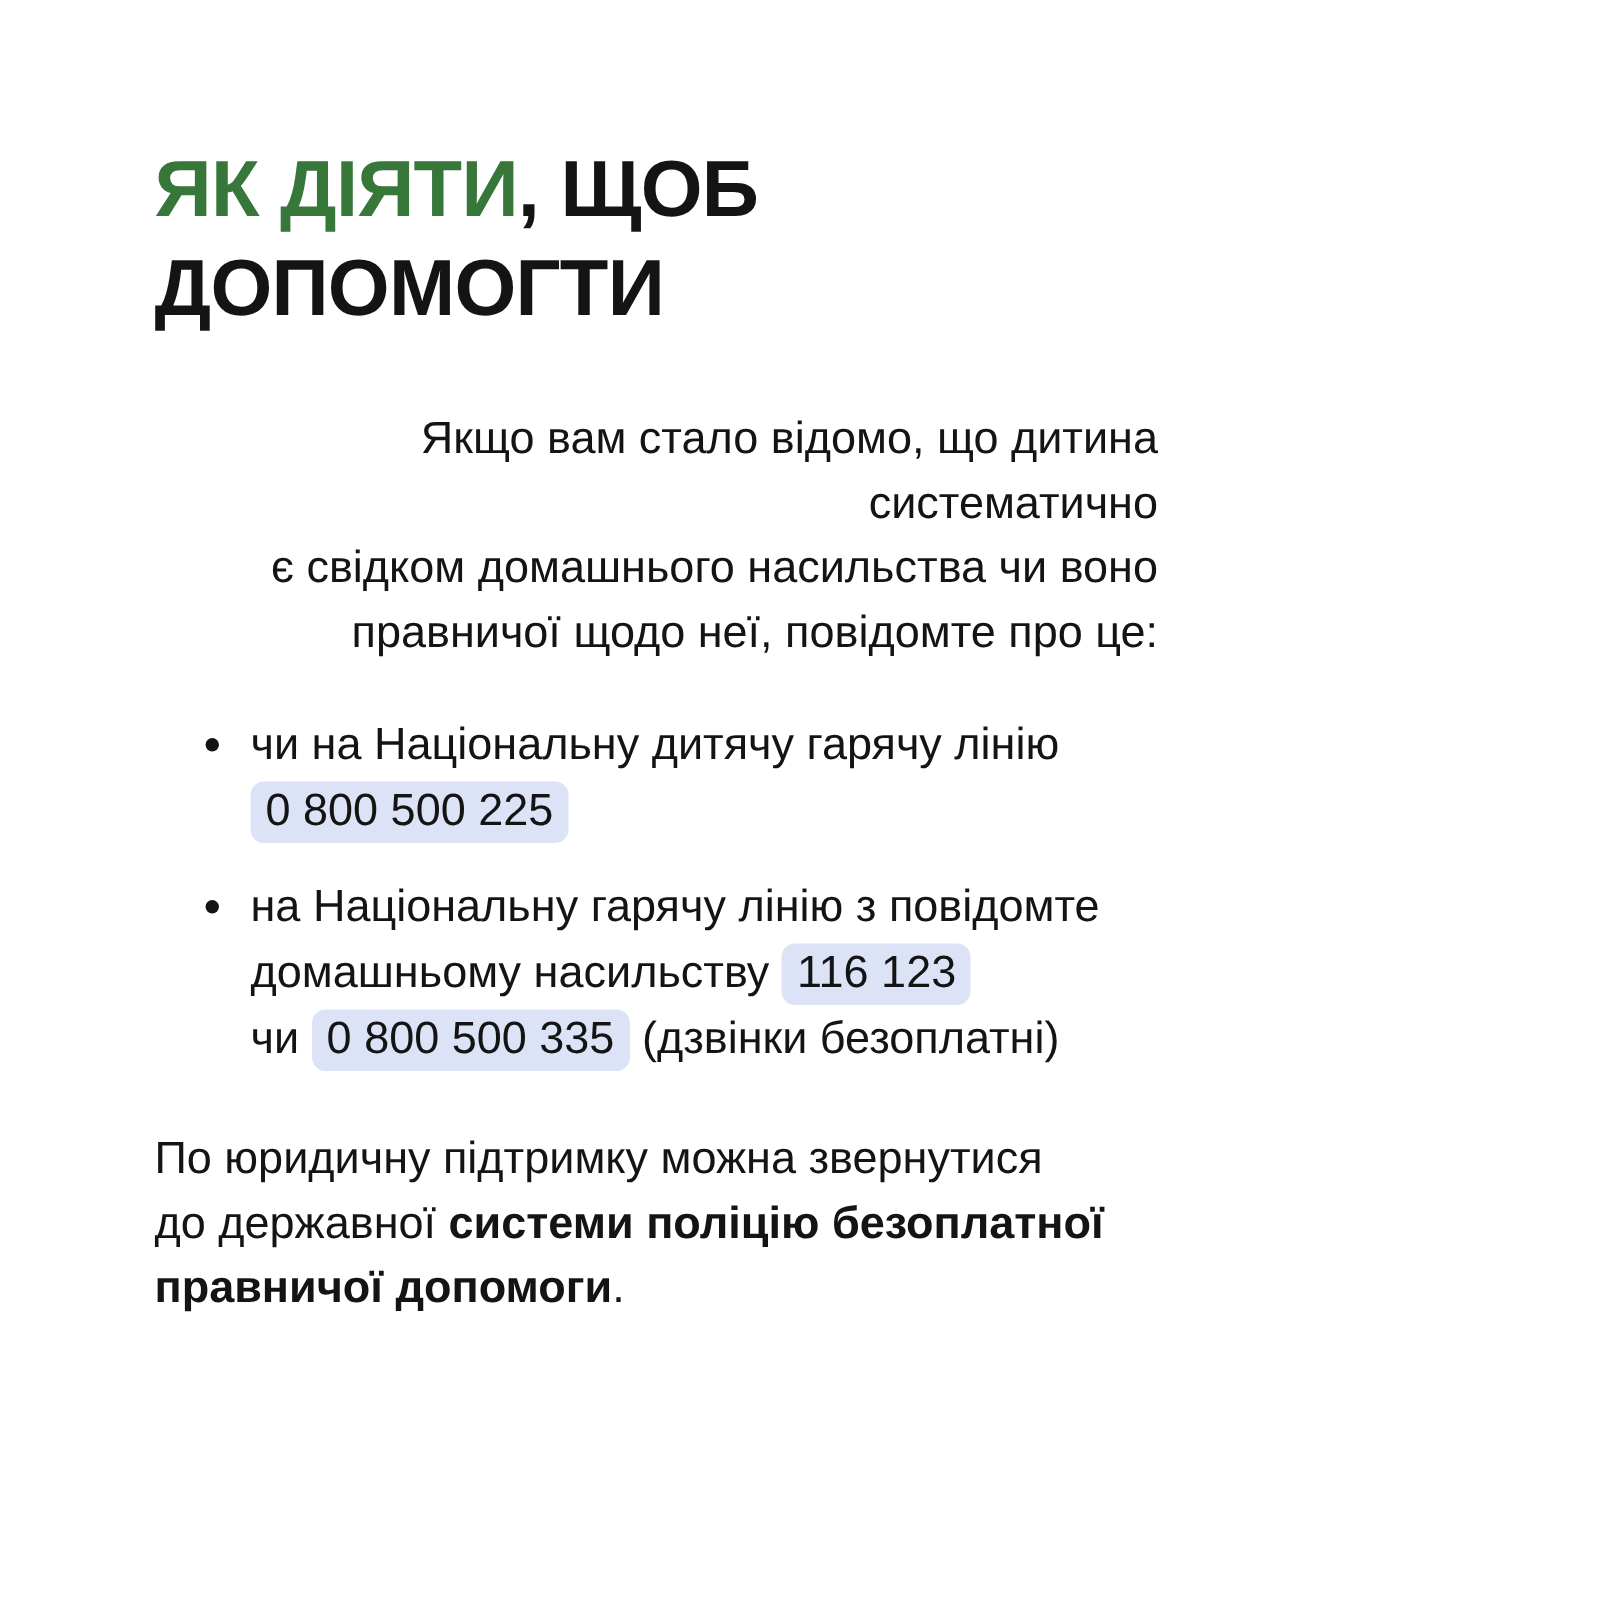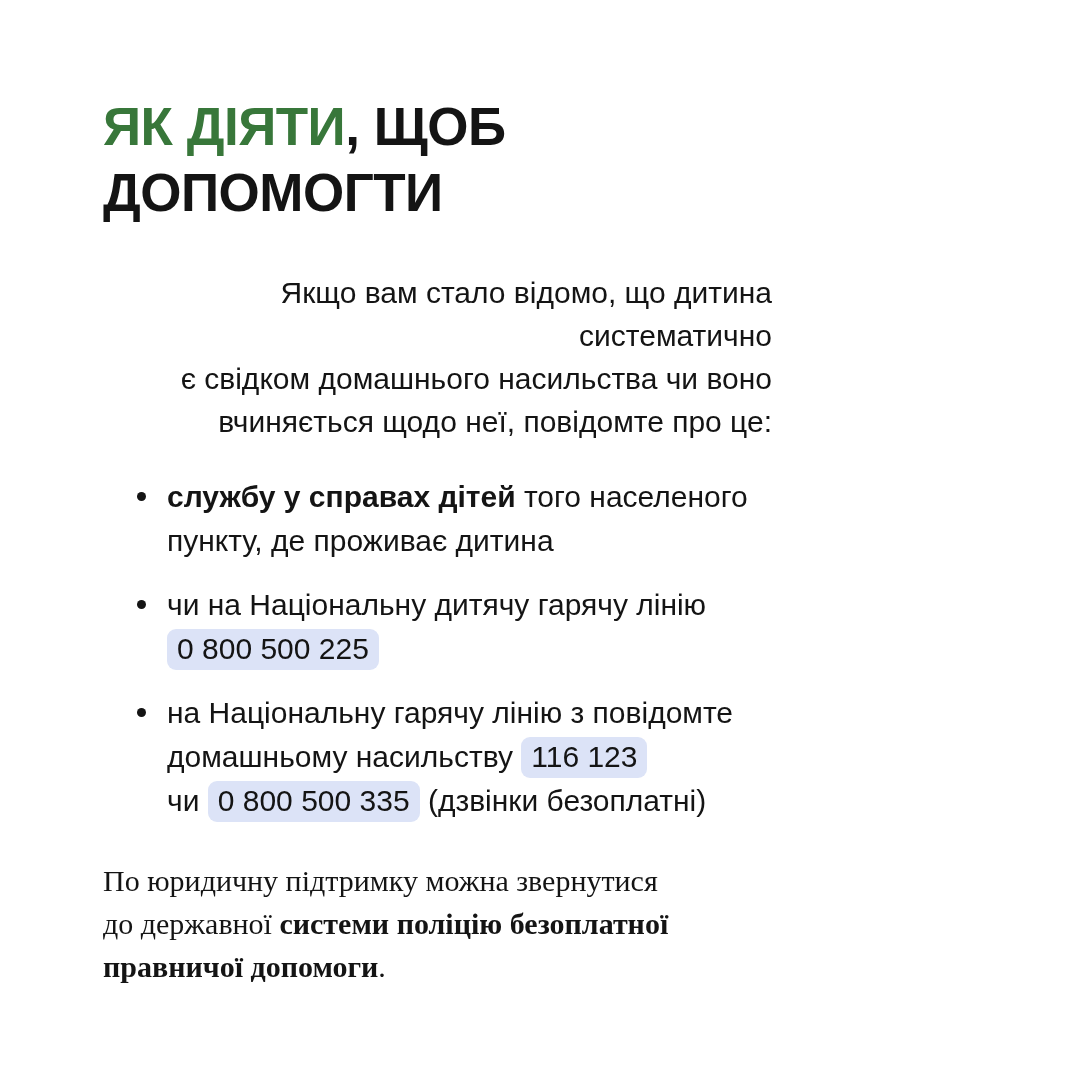--- a/index.html
+++ b/index.html
@@ -67,35 +67,33 @@
     padding: 3px 10px 5px 10px;
     font-weight: 400;
     white-space: nowrap;
   }
   .b { font-weight: 700; }
   .outro {
     margin: 36px 0 0 0;
     font-size: 30px;
     line-height: 43px;
     font-weight: 400;
-    font-family: Liberation Serif, serif;
   }
 </style>
 </head>
 <body>
 
 <div class="page">
 
   <h1 class="title"><span class="accent">ЯК ДІЯТИ</span><span>, ЩОБ ДОПОМОГТИ</span><br></h1>
 
-  <p class="intro"><span>Якщо вам стало відомо, що дитина систематично</span><br><span>є свідком домашнього насильства чи воно</span><br><span>вчиняється щодо неї, повідомте про це:</span></p>
+  <p class="intro"><span>Якщо вам стало відомо, що дитина систематично</span><br><span>є свідком домашнього насильства чи воно</span><br><span>правничої щодо неї, повідомте про це:</span></p>
 
   <ul class="list">
 
-    <li><span class="dot"></span><span class="b">службу у справах дітей</span><span> того населеного</span><br><span>пункту, де проживає дитина</span></li>
 
     <li><span class="dot"></span><span>чи на Національну дитячу гарячу лінію</span><br><span class="hl">0 800 500 225</span></li>
 
     <li><span class="dot"></span><span>на Національну гарячу лінію з повідомте</span><br><span>домашньому насильству </span><span class="hl">116 123</span><br><span>чи </span><span class="hl">0 800 500 335</span><span> (дзвінки безоплатні)</span></li>
 
 
   </ul>
 
   <p class="outro"><span>По юридичну підтримку можна звернутися</span><br><span>до державної </span><span class="b">системи поліцію безоплатної</span><br><span class="b">правничої допомоги</span><span>.</span></p>
 

